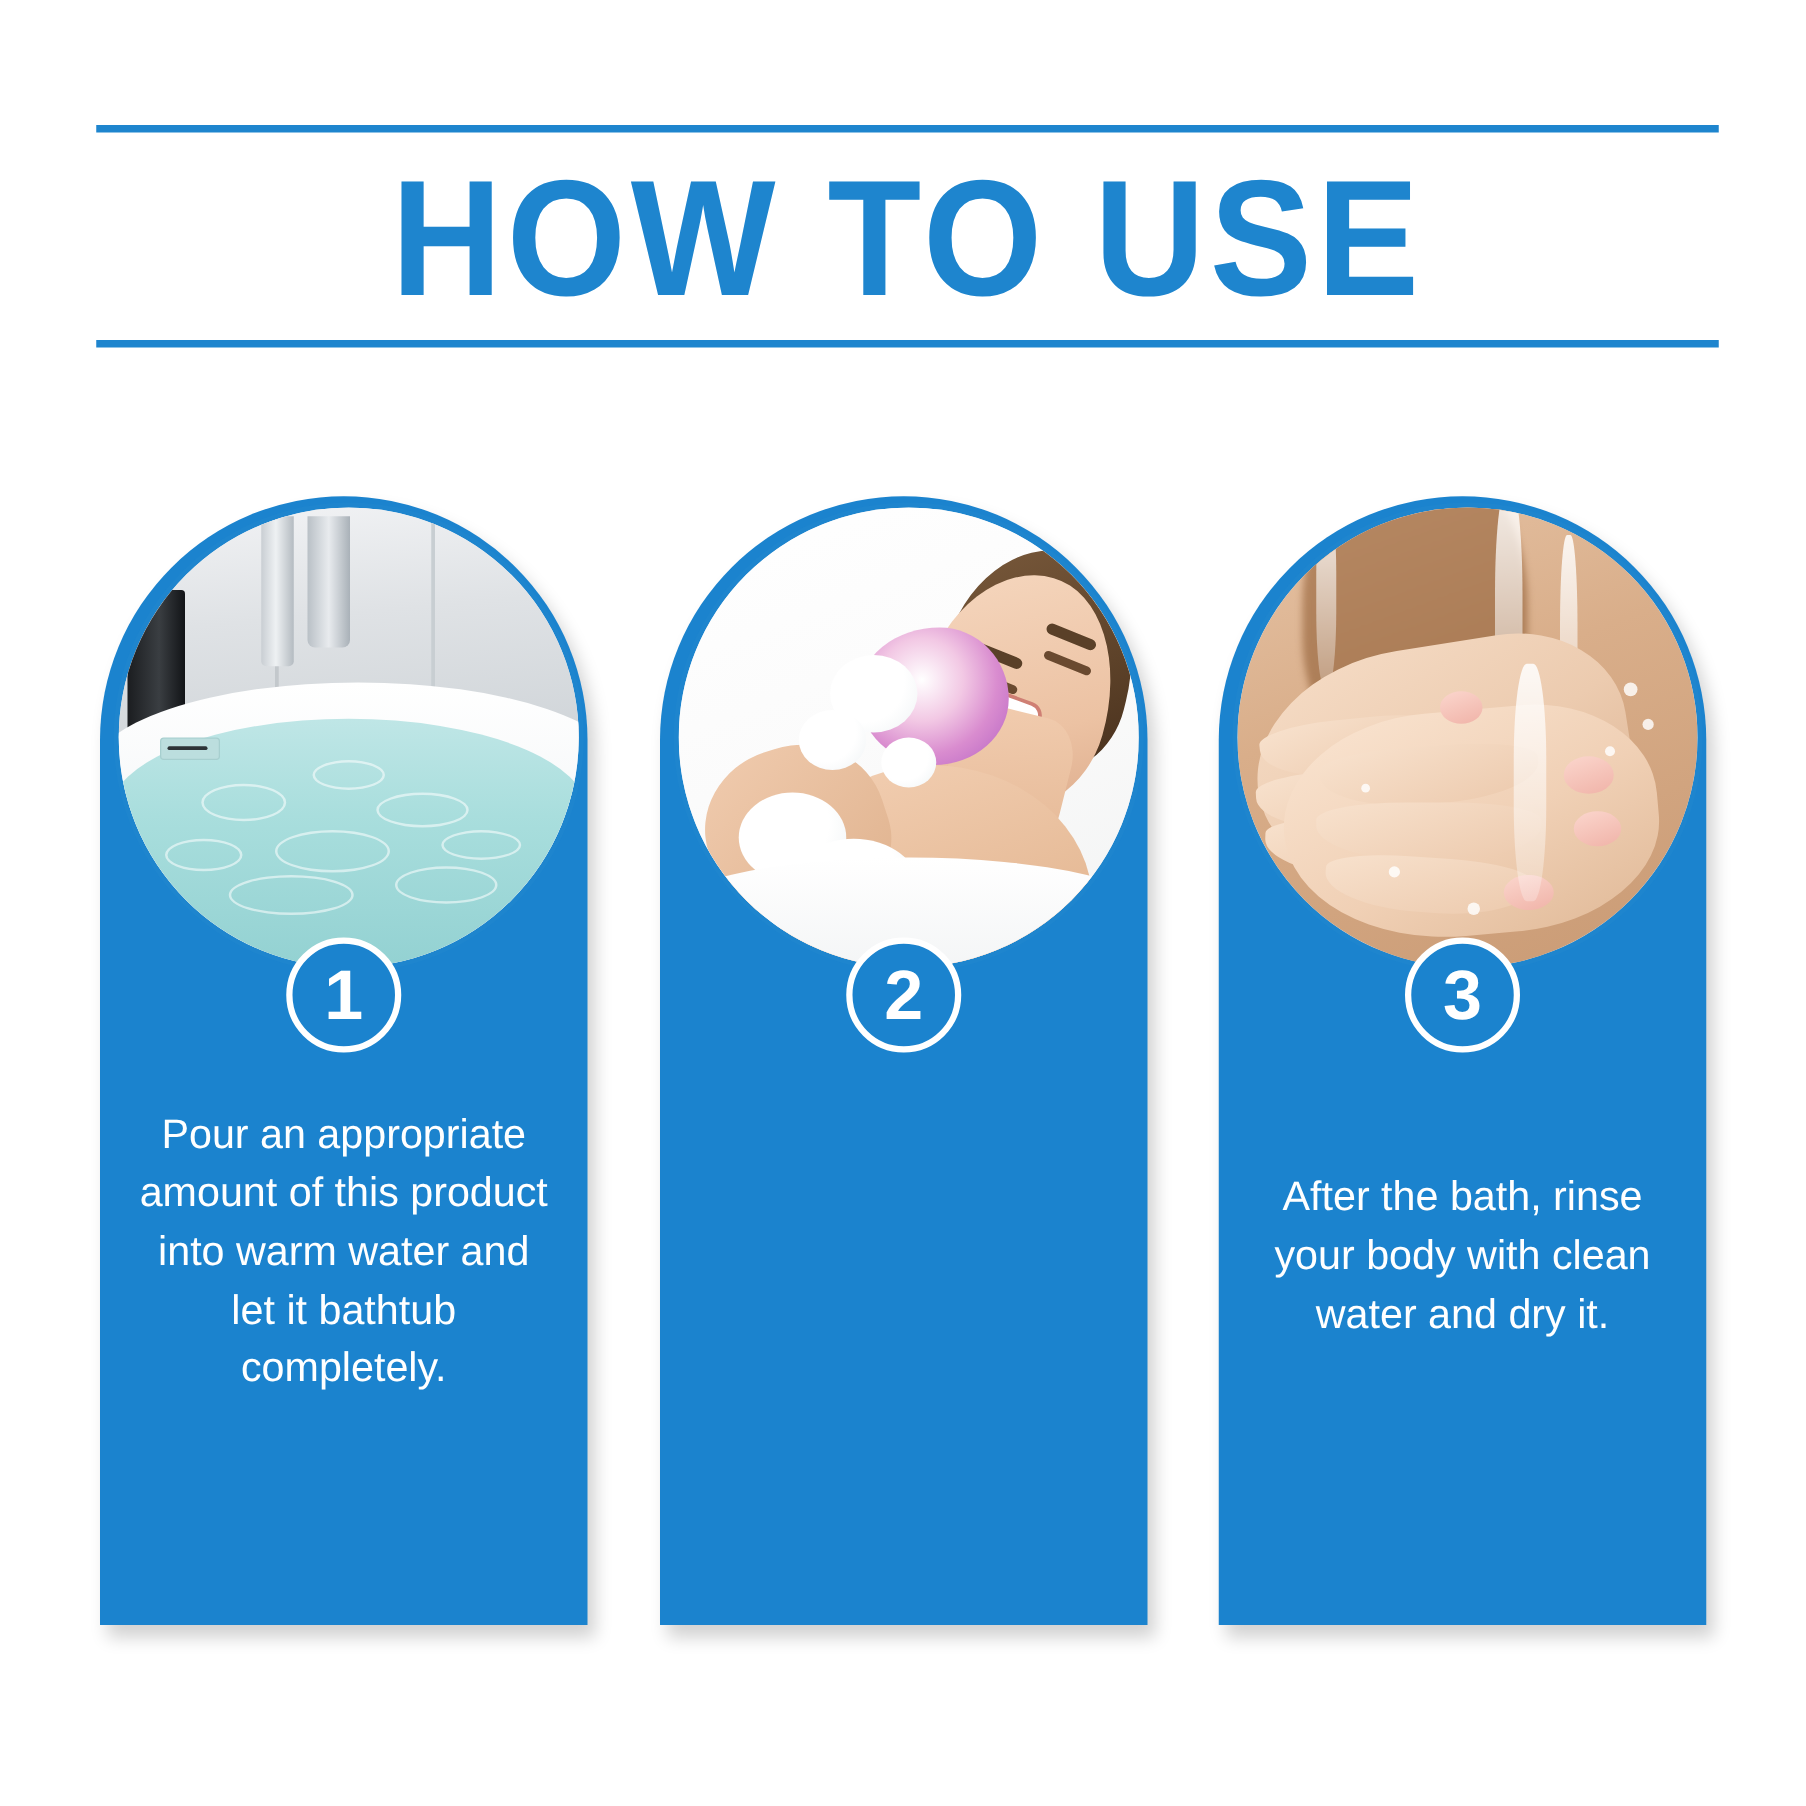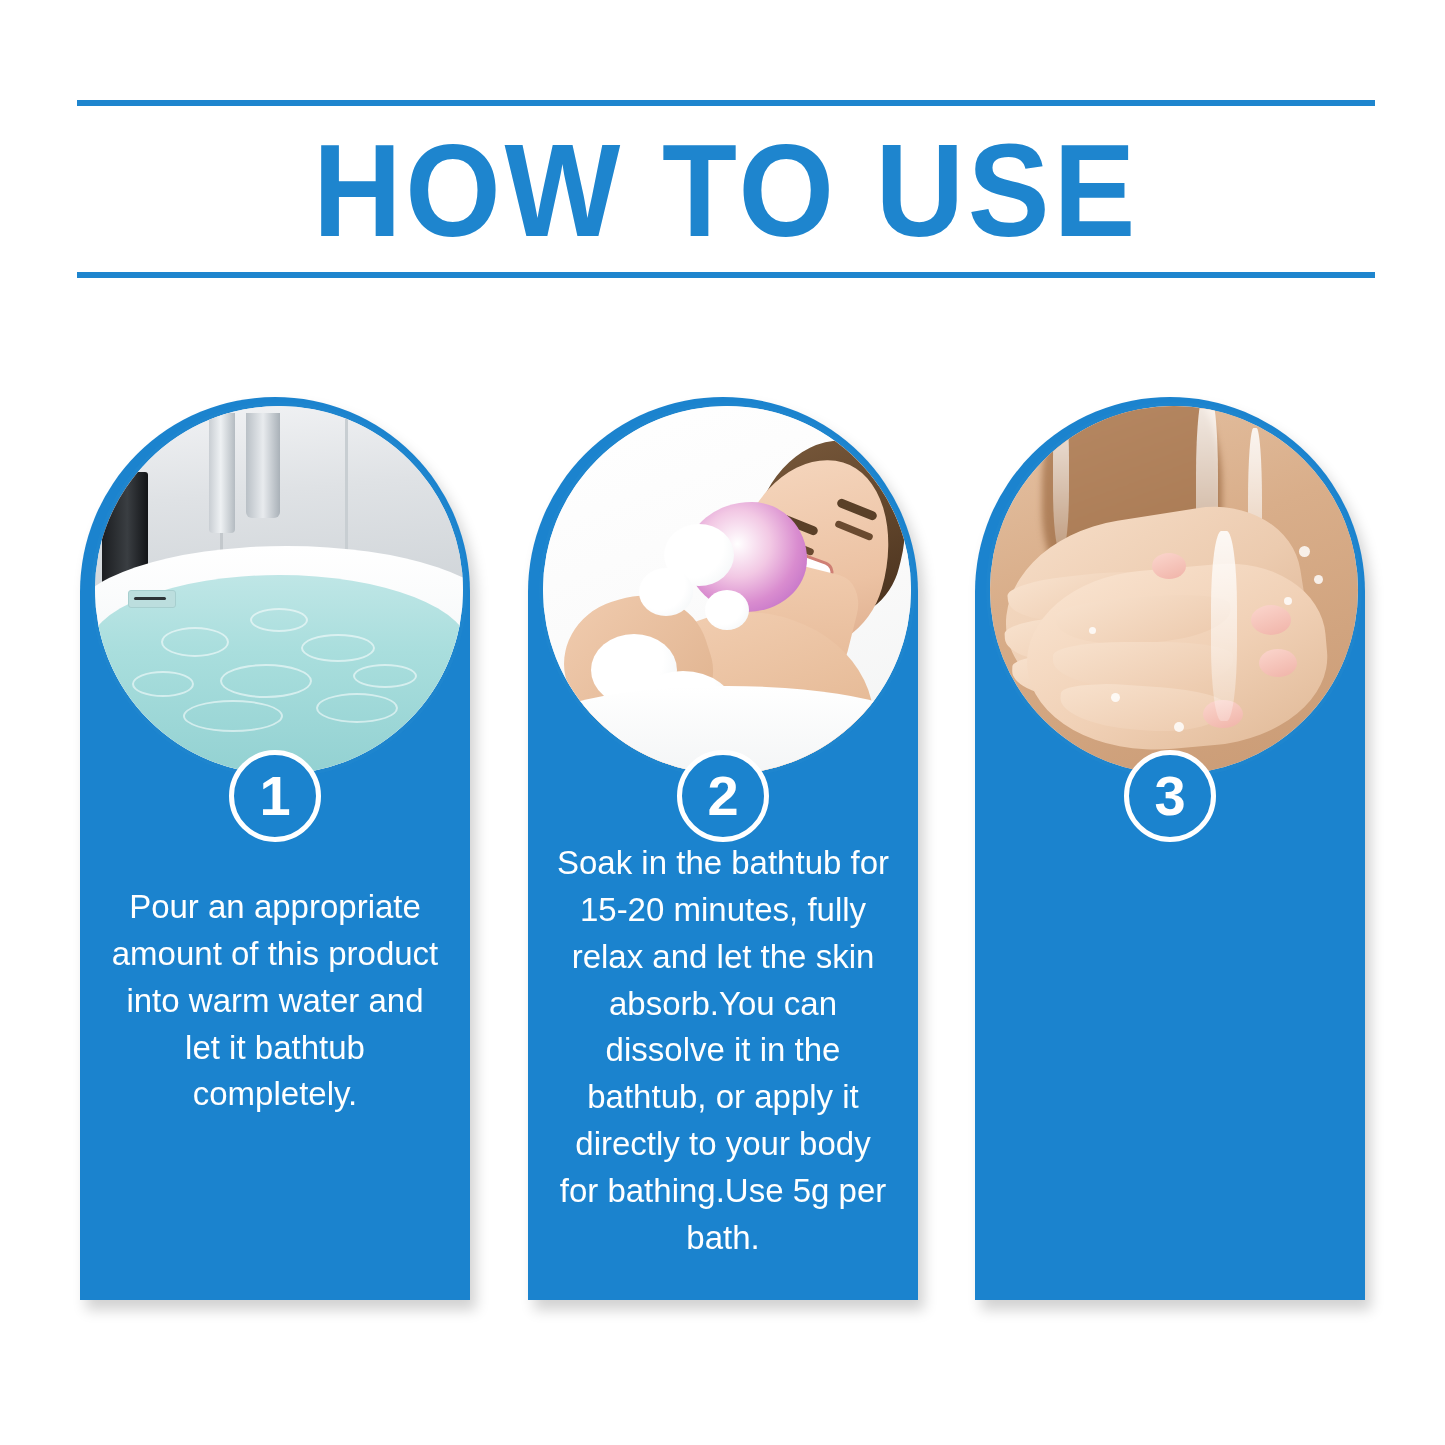--- a/index.html
+++ b/index.html
@@ -354,21 +354,20 @@
         <div class="s2-loofah"></div>
         <div class="s2-foam" style="left:33%;top:32%;width:70px;height:62px;"></div>
         <div class="s2-foam" style="left:26%;top:44%;width:54px;height:48px;"></div>
         <div class="s2-foam" style="left:13%;top:62%;width:86px;height:72px;"></div>
         <div class="s2-foam" style="left:24%;top:72%;width:104px;height:78px;"></div>
         <div class="s2-foam" style="left:44%;top:50%;width:44px;height:40px;"></div>
         <div class="s2-tubedge"></div>
       </div>
     </div>
     <div class="badge">2</div>
-    <div class="caption">Soak in the bathtub for 15-20 minutes, fully relax and let the skin absorb.You can dissolve it in the bathtub, or apply it directly to your body for bathing.Use 5g per bath.</div>
   </div>
 
   <div class="card c3">
     <div class="photo">
       <div class="scene">
         <div class="s3-bg"></div>
         <div class="s3-body"></div>
         <div class="s3-stream" style="left:17%;top:-2%;width:16px;height:150px;"></div>
         <div class="s3-stream" style="left:56%;top:-4%;width:22px;height:210px;"></div>
         <div class="s3-stream" style="left:70%;top:6%;width:14px;height:180px;"></div>
@@ -387,15 +386,16 @@
         <div class="s3-stream" style="left:60%;top:34%;width:26px;height:190px;"></div>
         <div class="s3-drop" style="left:84%;top:38%;width:11px;height:11px;"></div>
         <div class="s3-drop" style="left:88%;top:46%;width:9px;height:9px;"></div>
         <div class="s3-drop" style="left:80%;top:52%;width:8px;height:8px;"></div>
         <div class="s3-drop" style="left:33%;top:78%;width:9px;height:9px;"></div>
         <div class="s3-drop" style="left:27%;top:60%;width:7px;height:7px;"></div>
         <div class="s3-drop" style="left:50%;top:86%;width:10px;height:10px;"></div>
       </div>
     </div>
     <div class="badge">3</div>
+    <div class="caption">After the bath, rinse your body with clean water and dry it.</div>
   </div>
 
 </div>
 
 </body></html>

